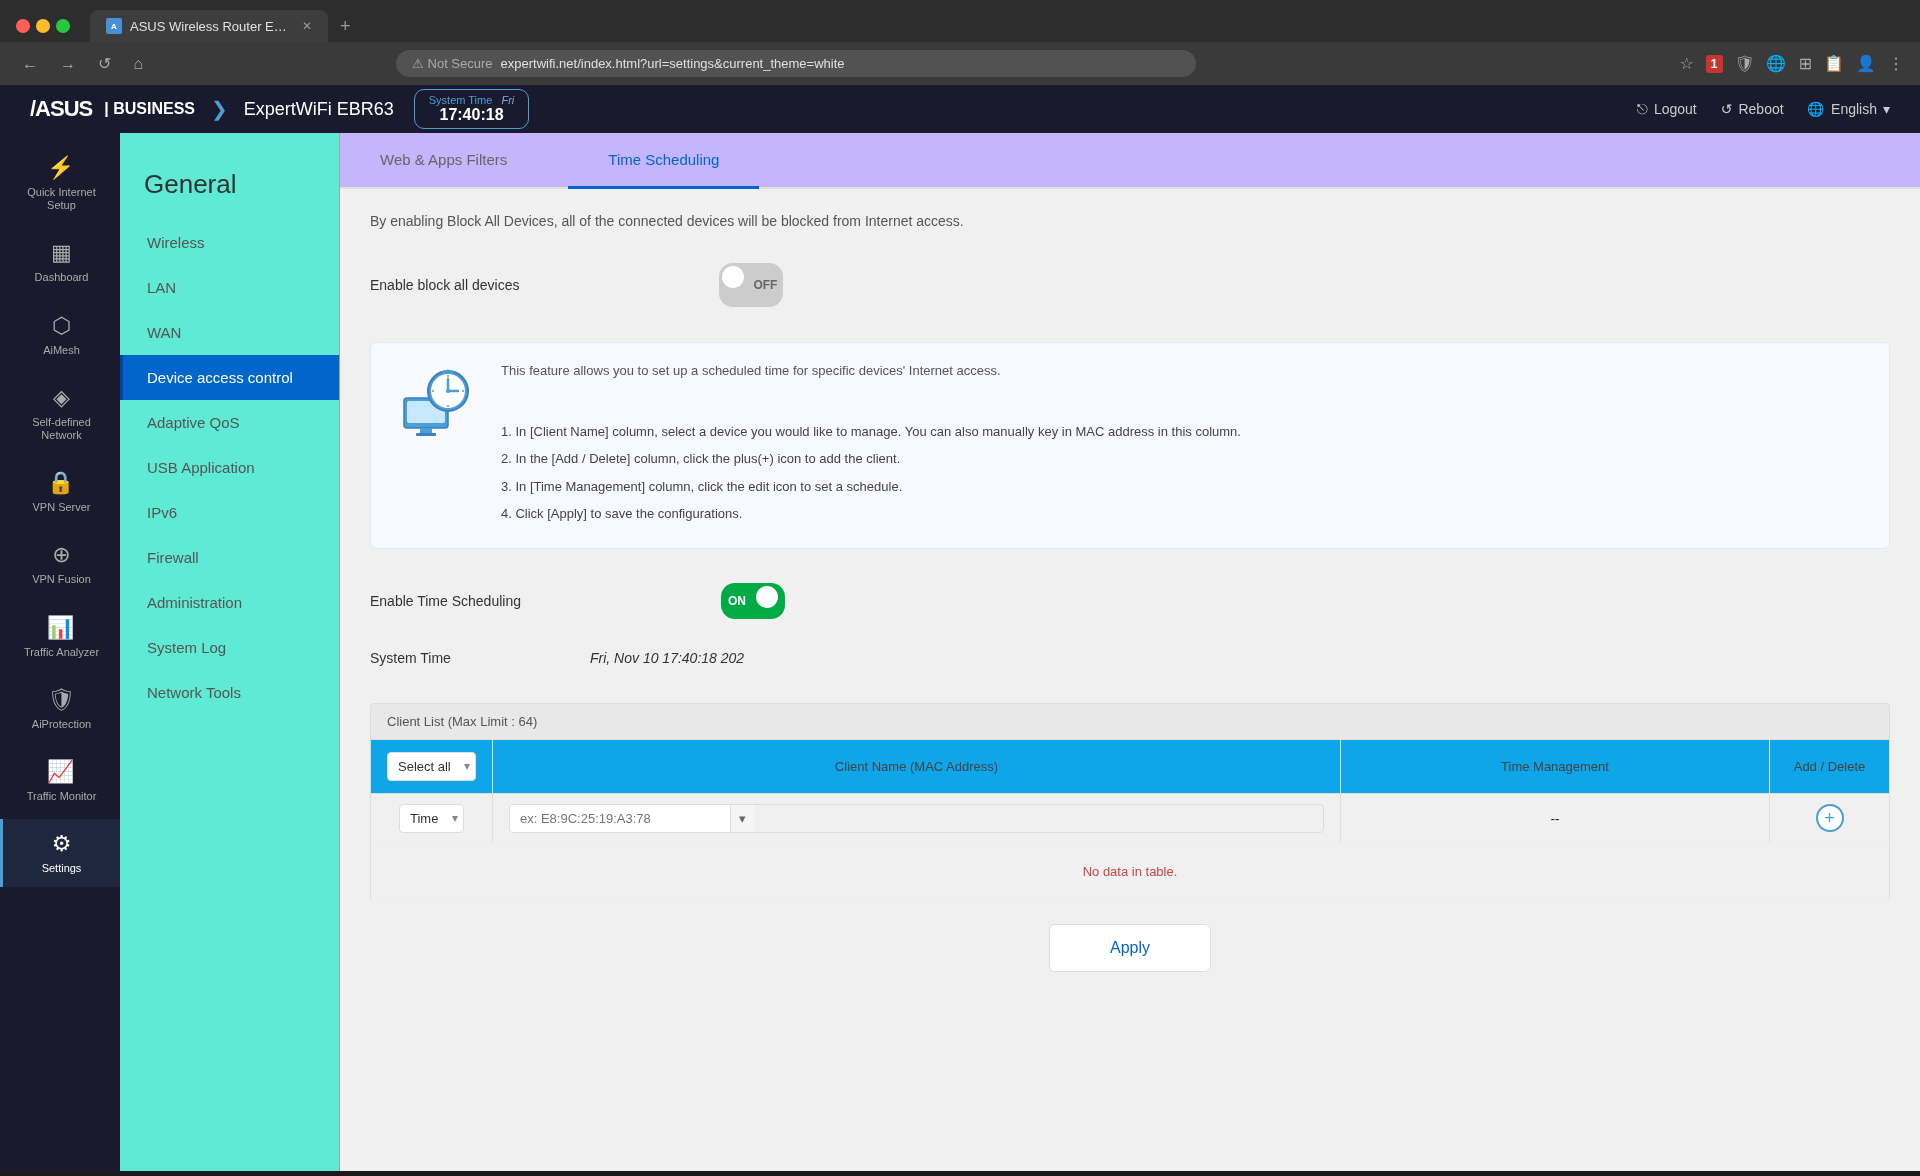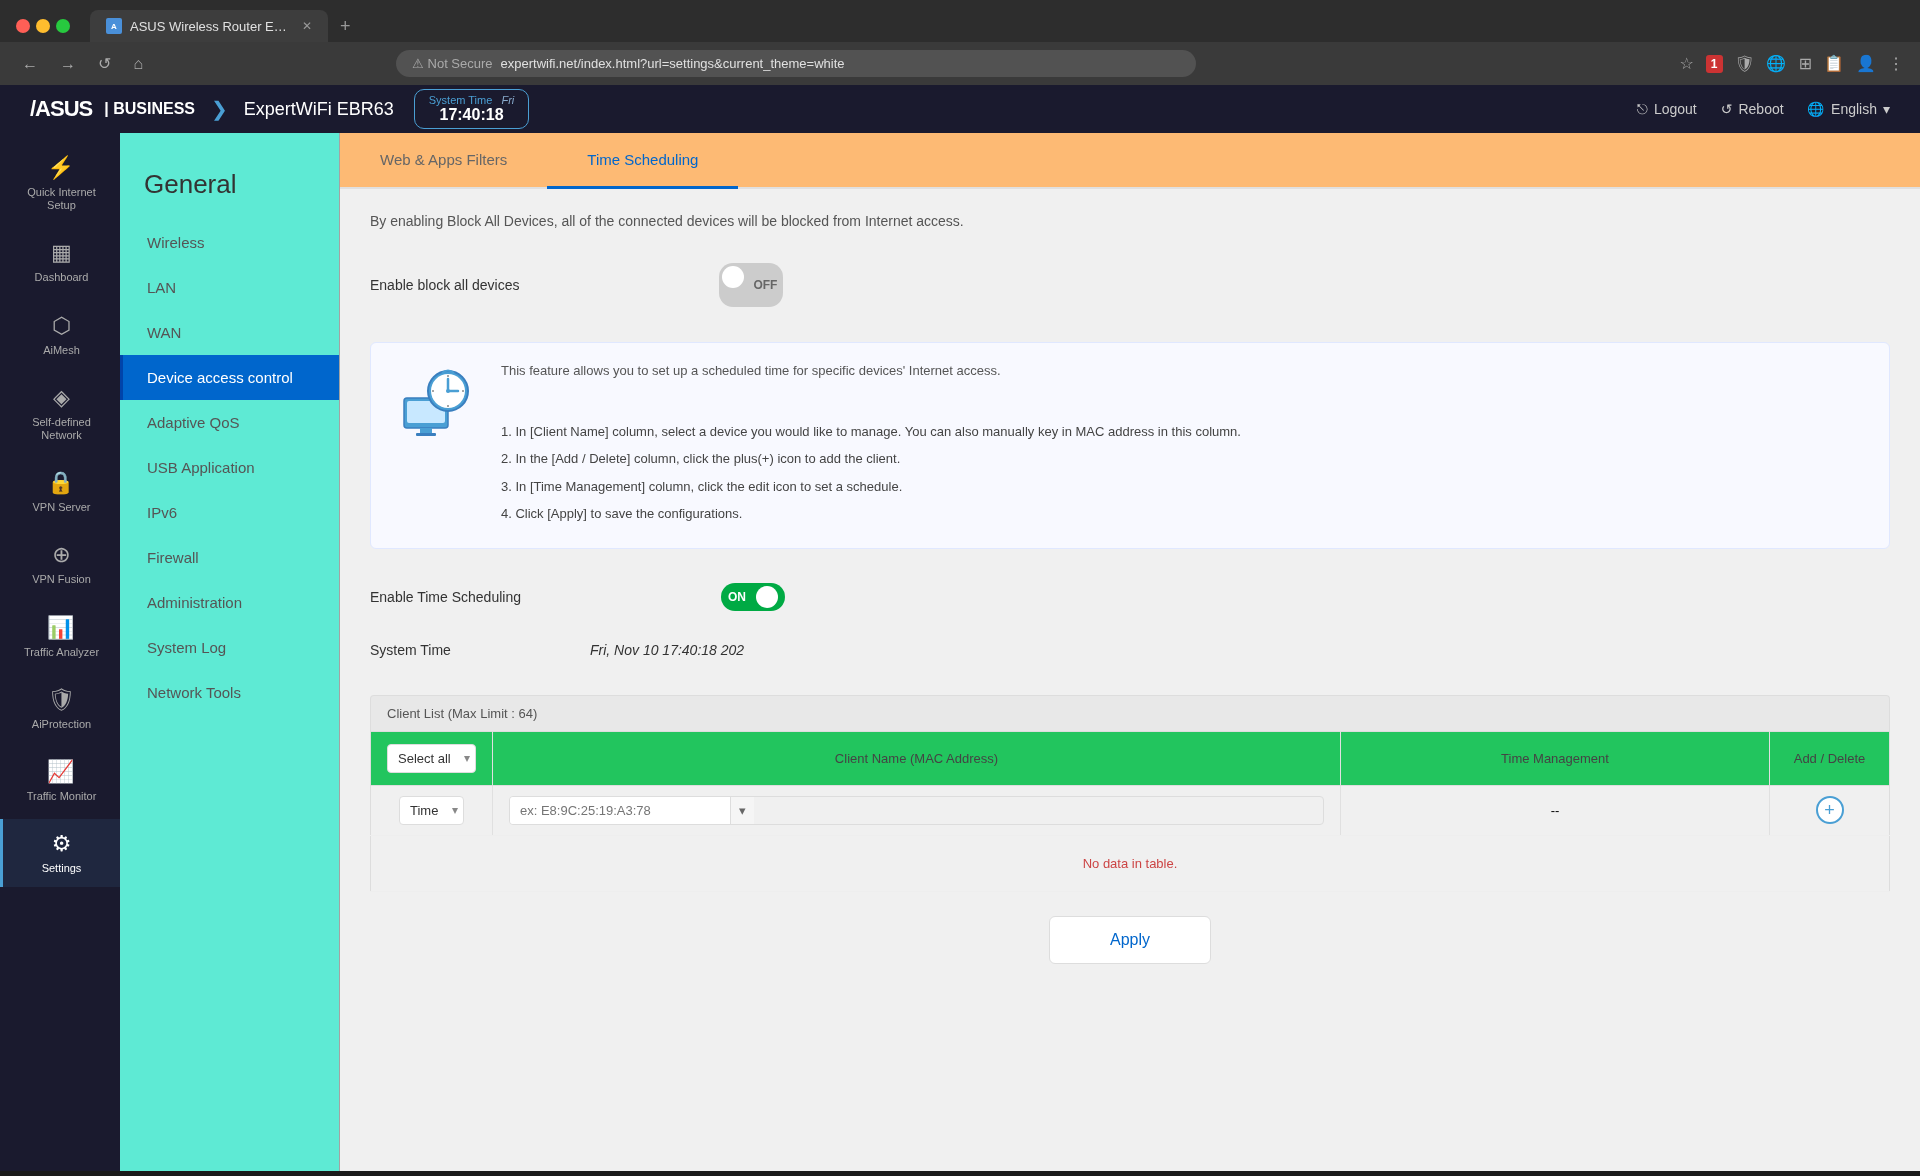--- a/index.html
+++ b/index.html
@@ -62,21 +62,21 @@
     .page-layout { display: flex; height: 100%; }
     .general-sidebar { width: 220px; background: #5eead4; border-right: 1px solid #a3a3a3; flex-shrink: 0; padding: 20px 0; }
     .page-title { font-size: 26px; font-weight: 500; color: #333; padding: 16px 24px 20px; }
     .nav-menu-item { padding: 14px 24px; font-size: 15px; color: #555; cursor: pointer; border-left: 3px solid transparent; }
     .nav-menu-item.active { background: #0066cc; color: white; border-left-color: #0044aa; }
 
     
     .main-panel { flex: 1; padding: 0; overflow-y: auto; }
 
     
-    .panel-tabs { display: flex; border-bottom: 2px solid #e0e0e0; background: #fdba74; }
+    .panel-tabs { display: flex; border-bottom: 2px solid #e0e0e0; background: #c4b5fd; gap: 21px; }
     .panel-tab { padding: 18px 40px; font-size: 15px; color: #666; cursor: pointer; border-bottom: 3px solid transparent; margin-bottom: -2px; }
     .panel-tab.active { color: #0066cc; border-bottom-color: #0066cc; font-weight: 500; }
 
     
     .panel-body { padding: 24px 30px; }
 
     .description-text { color: #555; font-size: 14px; margin-bottom: 20px; }
 
     
     .toggle-row { display: flex; align-items: center; padding: 14px 0; border-bottom: 1px solid #f0f0f0; gap: 20px; }
@@ -101,21 +101,21 @@
     .info-steps li { padding: 2px 0; }
 
     
     .system-time-row { display: flex; align-items: center; padding: 16px 0; border-bottom: 1px solid #f0f0f0; }
     .system-time-row .label { font-size: 14px; color: #333; flex: 0 0 220px; }
     .system-time-row .value { font-size: 14px; color: #333; font-weight: 500; font-style: italic; }
 
     
     .client-list-header { background: #e8e8e8; padding: 10px 16px; font-size: 13px; color: #555; border: 1px solid #ddd; border-bottom: none; border-radius: 4px 4px 0 0; }
     .client-table { width: 100%; border-collapse: collapse; border: 1px solid #ddd; }
-    .client-table th { background: #22c55e; padding: 12px 16px; text-align: center; font-size: 13px; font-weight: 500; color: #444; border-bottom: 1px solid #ddd; border-right: 1px solid #e0e0e0; }
+    .client-table th { background: #0ea5e9; padding: 12px 16px; text-align: center; font-size: 13px; font-weight: 500; color: #444; border-bottom: 1px solid #ddd; border-right: 1px solid #e0e0e0; }
     .client-table th:last-child { border-right: none; }
     .client-table td { padding: 10px 16px; text-align: center; border-bottom: 1px solid #eee; border-right: 1px solid #e0e0e0; font-size: 13px; }
     .client-table td:last-child { border-right: none; }
     .no-data-row td { color: #cc4444; text-align: center; padding: 20px; }
 
     
     .select-dropdown { padding: 6px 10px; border: 1px solid #ddd; border-radius: 4px; font-size: 13px; color: #333; background: white; cursor: pointer; appearance: none; -webkit-appearance: none; padding-right: 24px; }
     .select-wrapper { position: relative; display: inline-block; }
     .select-wrapper::after { content: '▾'; position: absolute; right: 6px; top: 50%; transform: translateY(-50%); font-size: 12px; color: #888; pointer-events: none; }
 
@@ -334,21 +334,21 @@
                   <li>1. In [Client Name] column, select a device you would like to manage. You can also manually key in MAC address in this column.</li>
                   <li>2. In the [Add / Delete] column, click the plus(+) icon to add the client.</li>
                   <li>3. In [Time Management] column, click the edit icon to set a schedule.</li>
                   <li>4. Click [Apply] to save the configurations.</li>
                 </ol>
               </div>
             </div>
 
             <div class="toggle-row">
               <span class="toggle-label">Enable Time Scheduling</span>
-              <div class="toggle-switch" style="position:relative;width:64px;height:28px;margin-left:180px;">
+              <div class="toggle-switch" style="position:relative;width:64px;height:36px;margin-left:180px;">
                 <div class="toggle-slider on">
                   <span class="toggle-text on-text">ON</span>
                 </div>
               </div>
             </div>
 
             <div class="system-time-row">
               <span class="label">System Time</span>
               <span class="value">Fri, Nov 10 17:40:18 202</span>
             </div>

